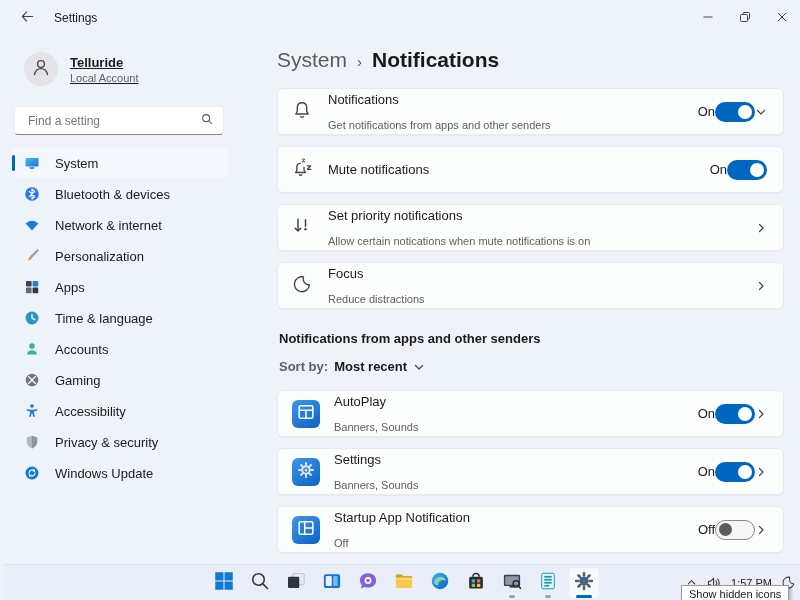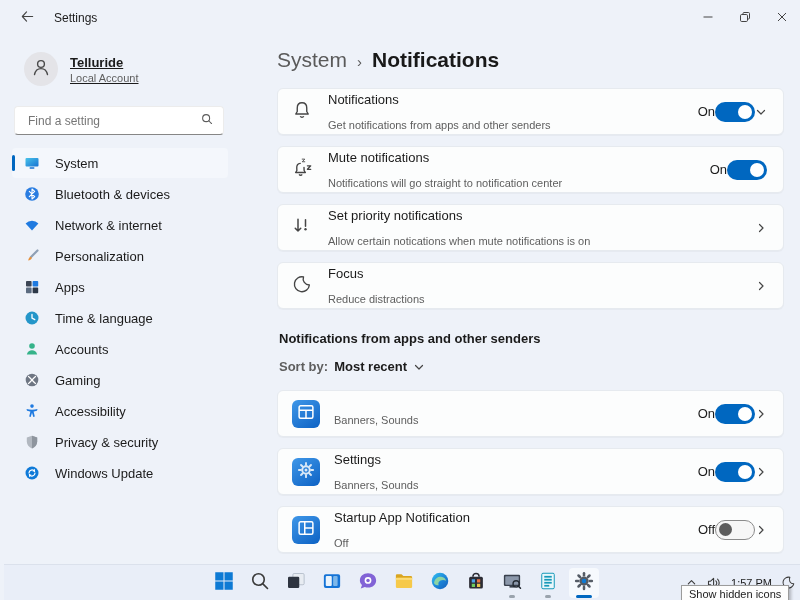--- a/index.html
+++ b/index.html
@@ -279,21 +279,20 @@
             <div class="card-ic">
               <span><svg viewBox="0 0 16 16">
                   <path d="M6.6 4.3 C4.8 4.5 3.7 6 3.8 8 L3.9 10 L2.9 11.6 L10.7 11.6 L9.7 10 L9.6 7.6" fill="none" stroke="#454545" stroke-width="1.1" stroke-linejoin="round" stroke-linecap="round"></path>
                   <path d="M5.7 13.1 A1.4 1.4 0 0 0 8.1 13.1" fill="none" stroke="#454545" stroke-width="1.1"></path>
                   <path d="M9.3 5.2 H12 L9.3 8 H12" fill="none" stroke="#454545" stroke-width="0.95" stroke-linejoin="round" stroke-linecap="round" transform="translate(1.2 -3) scale(0.75)"></path>
                   <path d="M9.3 5.2 H12 L9.3 8 H12" fill="none" stroke="#454545" stroke-width="1" stroke-linejoin="round" stroke-linecap="round" transform="translate(3 1)"></path>
                 </svg></span>
             </div>
             <div class="card-text">
               <div class="card-title">Mute notifications</div>
-              <div class="card-sub">Notifications will go straight to notification center</div>
             </div>
             <div class="card-right">
               <span class="toggle-label">On</span>
               <div class="toggle on">
                 <div class="knob"></div>
               </div>
             </div>
           </div>
           <div class="card">
             <div class="card-ic">
@@ -348,20 +347,21 @@
           <div class="card app-card">
             <div class="card-ic">
               <div class="app-tile">
                 <span><svg viewBox="0 0 16 16" width="16" height="16">
                     <rect x="2.5" y="3" width="11" height="10" rx="1.2" fill="none" stroke="#fff" stroke-width="1.2"></rect>
                     <path d="M2.5 6.5 H13.5 M8 6.5 V13" stroke="#fff" stroke-width="1.2"></path>
                   </svg></span>
               </div>
             </div>
             <div class="card-text">
+              <div class="card-title">AutoPlay</div>
               <div class="card-sub">Banners, Sounds</div>
             </div>
             <div class="card-right">
               <span class="toggle-label">On</span>
               <div class="toggle on">
                 <div class="knob"></div>
               </div>
               <span class="chev">
                 <svg viewBox="0 0 12 12">
                   <path d="M4.5 2.5 L8 6 L4.5 9.5" stroke="#454545" stroke-width="1.2" fill="none" stroke-linecap="round" stroke-linejoin="round"></path>

